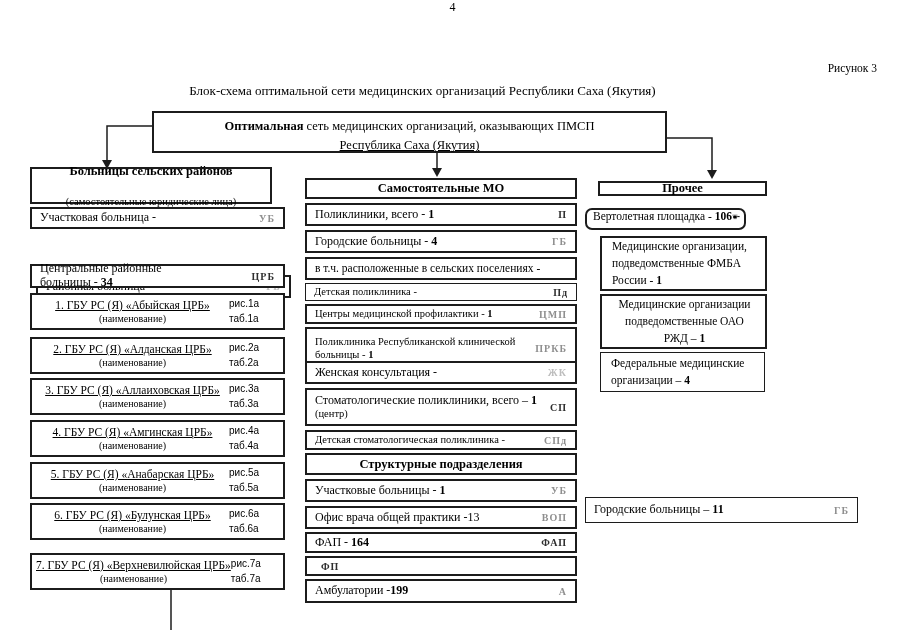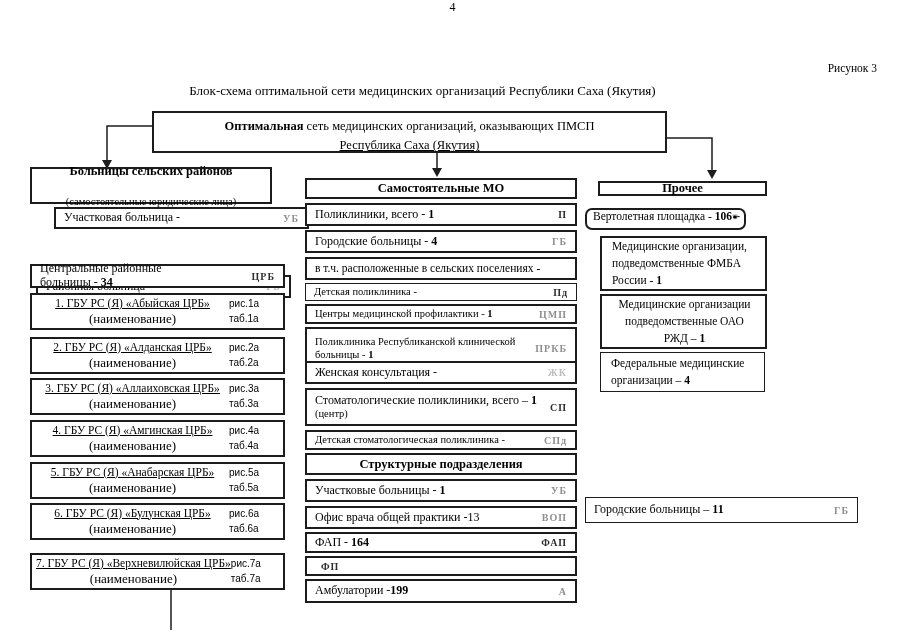--- a/index.html
+++ b/index.html
@@ -14,21 +14,21 @@
   .md .lbl{font-size:11.5px;}
   .icon{font-family:"Liberation Serif",serif;font-weight:bold;font-size:10px;
         letter-spacing:1px;margin-left:6px;white-space:nowrap;}
   .tone-dark{color:#2e2e2e}.tone-mid{color:#8f8f8f}.tone-light{color:#bdbdbd}
   .hdrbox{display:flex;flex-direction:column;align-items:center;justify-content:center;text-align:center;}
   .hdr-title{font-weight:bold;font-size:12.5px;}
   .hdr-sub{font-size:10.5px;margin-top:17px;}
   .hosp{display:flex;align-items:center;padding:2px 6px 2px 4px;}
   .hosp-main{flex:1;text-align:center;}
   .hosp-name{font-size:11.5px;text-decoration:underline;white-space:nowrap;}
-  .hosp-sub{font-size:13px;margin-top:2px;}
+  .hosp-sub{font-size:10px;margin-top:2px;}
   .figtab{width:48px;font-family:"Liberation Sans",sans-serif;font-size:10px;
           line-height:1.45;text-align:left;}
   .toptext{text-align:center;font-size:12.5px;line-height:1.55;padding-top:4px;}
   .u{text-decoration:underline;}
   .multiline{display:flex;flex-direction:column;justify-content:center;
              padding:4px 8px 4px 10px;font-size:11.5px;line-height:1.5;}
   svg.wires{position:absolute;left:0;top:0;pointer-events:none;}
 </style>
 </head>
 <body>
@@ -52,21 +52,21 @@
   <div class="abs box toptext" style="left:152px;top:111px;width:515px;height:42px;">
     <div><b>Оптимальная</b><span> сеть медицинских организаций, оказывающих ПМСП</span></div>
     <div class="u">Республика Саха (Якутия)</div>
   </div>
 
   <div class="abs box hdrbox" style="left:30px;top:167px;width:242px;height:37px;">
     <div class="hdr-title">Больницы сельских районов</div>
     <div class="hdr-sub">(самостоятельные юридические лица)</div>
   </div>
 
-  <div class="abs box row" style="left:30px;top:207px;width:255px;height:22px;margin-left:24px;">
+  <div class="abs box row" style="left:30px;top:207px;width:255px;height:22px;">
     <div class="lbl"><span>Участковая больница -</span></div>
     <span class="icon tone-mid">УБ</span>
   </div>
   <div class="abs box row" style="left:36px;top:235px;width:255px;height:23px;margin-top:40px;">
     <div class="lbl"><span>Районная больница -</span></div>
     <span class="icon tone-light">РБ</span>
   </div>
   <div class="abs box row" style="left:30px;top:264px;width:255px;height:24px;gap:32px;">
     <div class="lbl"><span>Центральные районные больницы - </span><b>34</b></div>
     <span class="icon tone-dark">ЦРБ</span>

